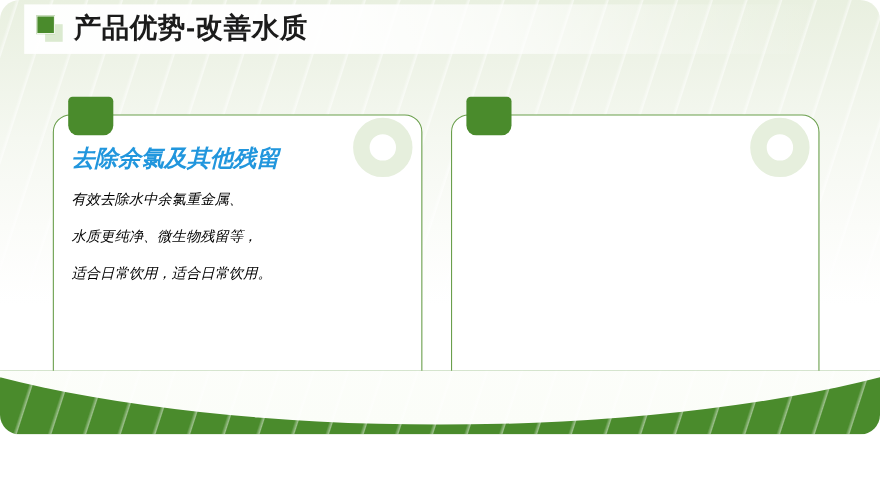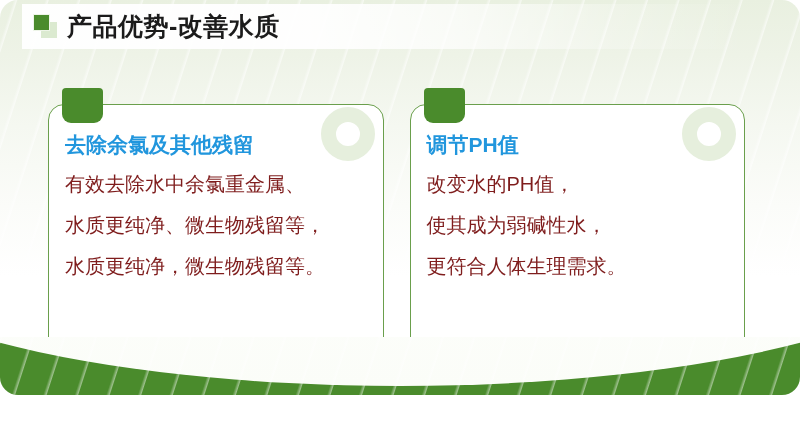--- a/index.html
+++ b/index.html
@@ -127,20 +127,21 @@
 
   
   .cards {
     position: absolute;
     left: 48px;
     top: 104px;
     width: 697px;
     height: 266px;
     display: flex;
     gap: 26px;
+    font-style: italic;
   }
   .card {
     position: relative;
     flex: 1 1 0;
     border: 1px solid #6a9f4c;
     border-radius: 16px;
     background: #ffffff;
     box-sizing: border-box;
   }
   
@@ -177,22 +178,22 @@
     line-height: 1.1;
     margin: 0 0 18px 0;
     white-space: nowrap;
   }
   .card-body {
     margin: 0;
     padding: 0;
     list-style: none;
   }
   .card-body li {
-    font-size: 20px;
-    color: #7f1d1d;
+    font-size: 13px;
+    color: #000000;
     line-height: 1;
     margin-bottom: 21px;
     white-space: nowrap;
   }
 </style>
 </head>
 <body>
 
 <div class="slide">
 
@@ -209,35 +210,27 @@
   <div class="cards">
 
     <div class="card">
       <span class="card-deco"></span>
       <span class="card-tab"></span>
       <div class="card-inner">
         <h2 class="card-heading">去除余氯及其他残留</h2>
         <ul class="card-body">
           <li>有效去除水中余氯重金属、</li>
           <li>水质更纯净、微生物残留等，</li>
-          <li>水质更纯净，微生物残留等。</li>
+          <li>适合日常饮用，适合日常饮用。</li>
         </ul>
       </div>
     </div>
 
     <div class="card">
       <span class="card-deco"></span>
       <span class="card-tab"></span>
-      <div class="card-inner">
-        <h2 class="card-heading">调节PH值</h2>
-        <ul class="card-body">
-          <li>改变水的PH值，</li>
-          <li>使其成为弱碱性水，</li>
-          <li>更符合人体生理需求。</li>
-        </ul>
-      </div>
     </div>
 
   </div>
 
   <div class="bottom-band"></div>
 
 </div>
 
 </body></html>

